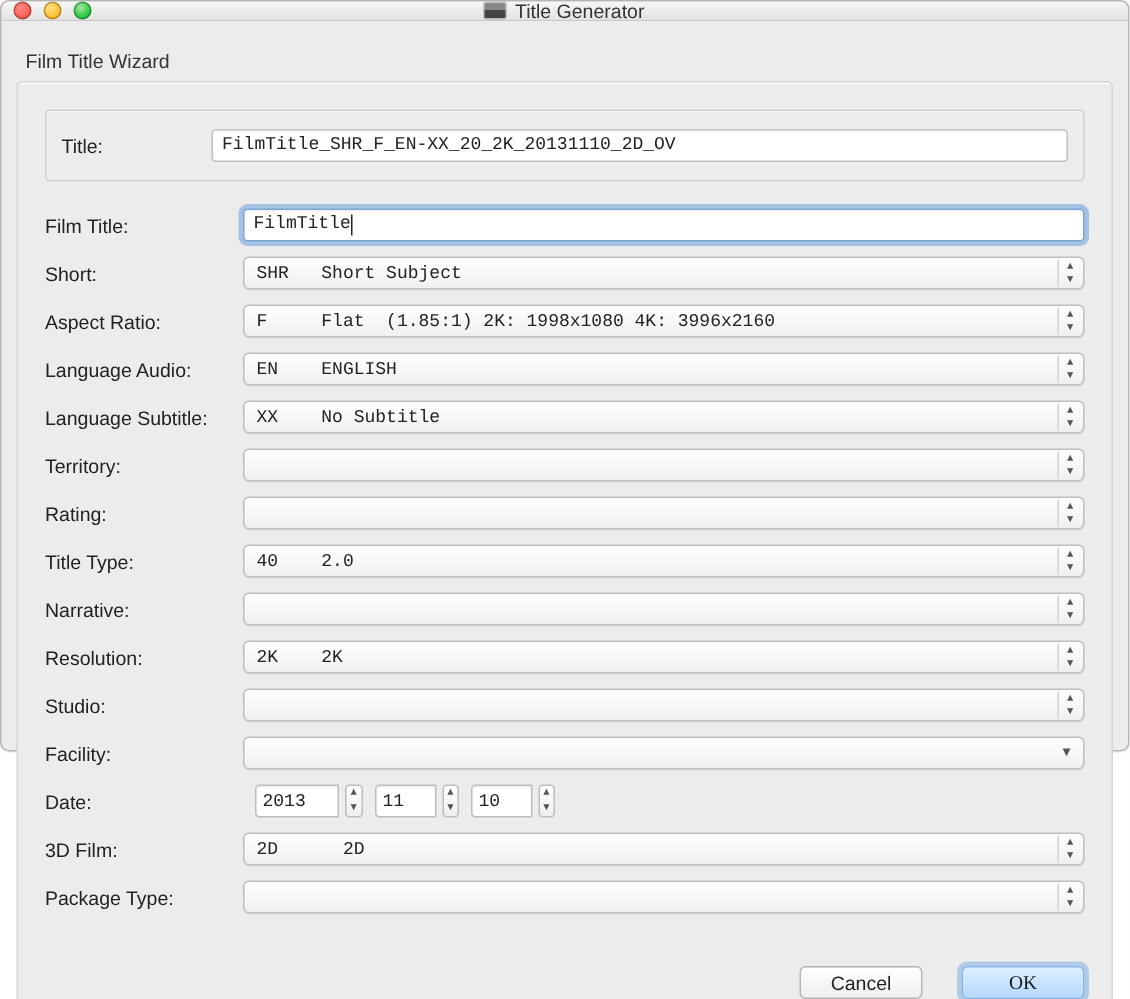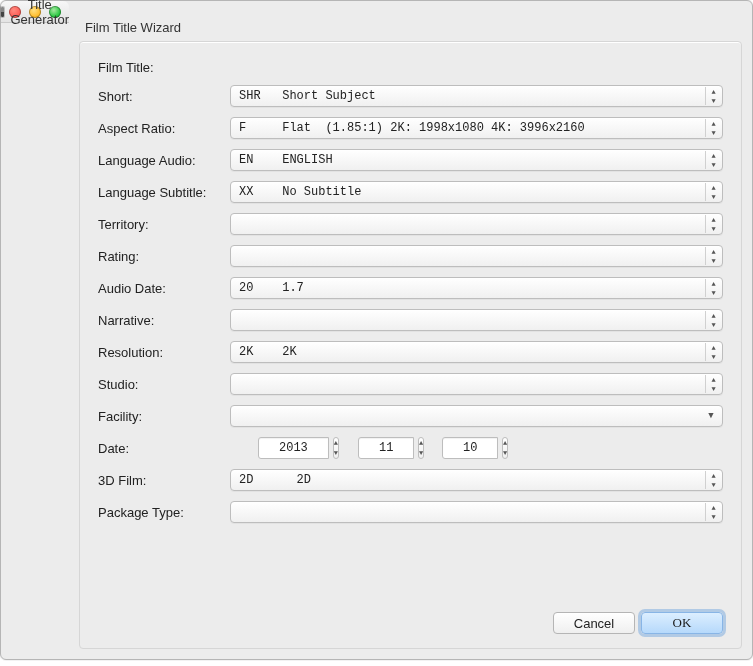--- a/index.html
+++ b/index.html
@@ -6,26 +6,26 @@
   html, body {
     margin: 0; padding: 0;
     width: 753px; height: 666px;
     font-family: "Lucida Grande", "Helvetica Neue", Arial, sans-serif;
     font-size: 13px;
     color: #222;
     background: #fff;
     overflow: hidden;
   }
   .window {
-    width: 753px; height: 660px;
+    width: 753px; height: 501px;
     background: #ececec;
     border: 1px solid #b5b5b5;
     border-radius: 6px;
     box-shadow: 0 2px 10px rgba(0,0,0,0.15) inset 0 0 0 transparent;
-    display: flex; 
+    display: flex; flex-direction: column;
     position: relative;
     box-shadow: 0 0 0 1px rgba(0,0,0,0.05);
   }
   .titlebar {
     height: 22px;
     background: linear-gradient(to bottom, #f7f7f7, #e3e3e3);
     border-bottom: 1px solid #c9c9c9;
     border-top-left-radius: 6px; border-top-right-radius: 6px;
     display: flex; align-items: center;
     padding: 0 8px;
@@ -148,43 +148,43 @@
     width: 56px;
     display: inline-flex; align-items: center;
     font-family: "Menlo","Monaco","Courier New",monospace;
     font-size: 12px;
   }
   .spinner .spin-input {
     width: 100%; height: 100%;
     border: 1px solid #bdbdbd;
     border-radius: 3px 0 0 3px;
     background: #fff;
-    padding: 0 20px;
+    padding: 0 4px;
     box-shadow: inset 0 1px 1px rgba(0,0,0,0.06);
     display:flex; align-items:center;
   }
   .spinner .spin-btns {
     width: 16px; height: 22px;
     border: 1px solid #bdbdbd;
     border-left: none;
     border-radius: 0 3px 3px 0;
     background: linear-gradient(to bottom, #ffffff, #efefef);
     display: flex; flex-direction: column;
     margin-left: 4px;
     border-radius: 3px;
     border-left: 1px solid #bdbdbd;
   }
   .spinner .spin-btns div {
     flex:1; display:flex; align-items:center; justify-content:center;
     font-size: 7px; color:#555;
   }
-  .date-row { gap: 28px; }
+  .date-row { gap: 8px; }
   .button-row {
-    display: flex; justify-content: flex-end; gap: 6px;
-    margin-top: 11px;
+    display: flex; justify-content: flex-end; gap: 26px;
+    margin-top: 25px;
   }
   .btn {
     min-width: 82px; height: 22px;
     border: 1px solid #b5b5b5;
     border-radius: 4px;
     background: linear-gradient(to bottom, #ffffff, #efefef);
     font-size: 13px; color: #222;
     display: inline-flex; align-items:center; justify-content:center;
     padding: 0 12px;
     box-shadow: 0 1px 0 rgba(255,255,255,0.8) inset;
@@ -222,23 +222,30 @@
       <div class="app-icon"></div>
       <div class="titlebar-title">Title Generator</div>
     </div>
   </div>
 
   <div class="body">
     <div class="group-label">Film Title Wizard</div>
 
     <div class="group">
 
+      <div class="top-box">
+        <div class="row">
+          <label class="lbl">Title:</label>
+          <div class="input-text">FilmTitle_SHR_F_EN-XX_20_2K_20131110_2D_OV</div>
+        </div>
+      </div>
 
       <div class="row">
         <label class="lbl">Film Title:</label>
+        <div class="input-text focused"><span class="caret">FilmTitle</span></div>
       </div>
 
       <div class="row">
         <label class="lbl">Short:</label>
         <div class="select-wrap">
           <span>SHR   Short Subject</span>
           <div class="stepper"><div class="up">▲</div><div class="down">▼</div></div>
         </div>
       </div>
 
@@ -276,23 +283,23 @@
 
       <div class="row">
         <label class="lbl">Rating:</label>
         <div class="select-wrap">
           <span></span>
           <div class="stepper"><div class="up">▲</div><div class="down">▼</div></div>
         </div>
       </div>
 
       <div class="row">
-        <label class="lbl">Audio Date:</label>
-        <div class="select-wrap">
-          <span>20    1.7</span>
+        <label class="lbl">Title Type:</label>
+        <div class="select-wrap">
+          <span>40    2.0</span>
           <div class="stepper"><div class="up">▲</div><div class="down">▼</div></div>
         </div>
       </div>
 
       <div class="row">
         <label class="lbl">Narrative:</label>
         <div class="select-wrap">
           <span></span>
           <div class="stepper"><div class="up">▲</div><div class="down">▼</div></div>
         </div>

